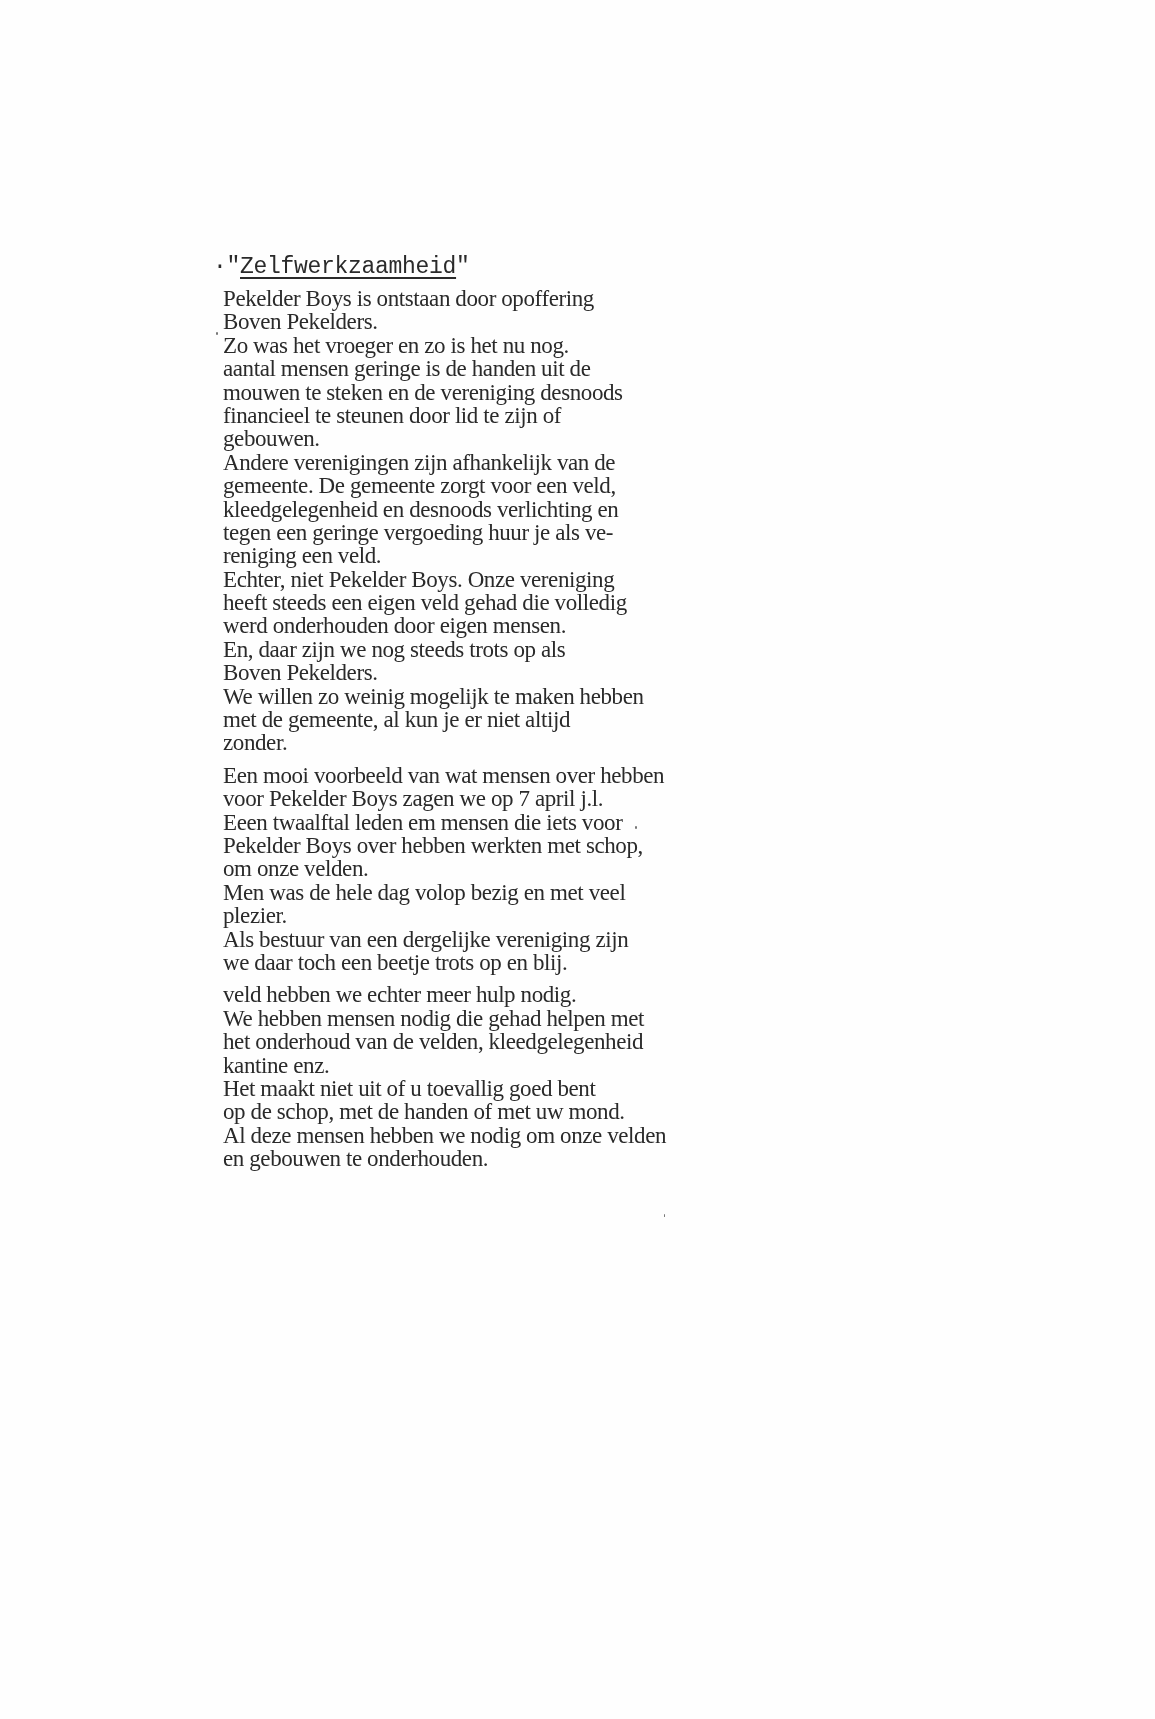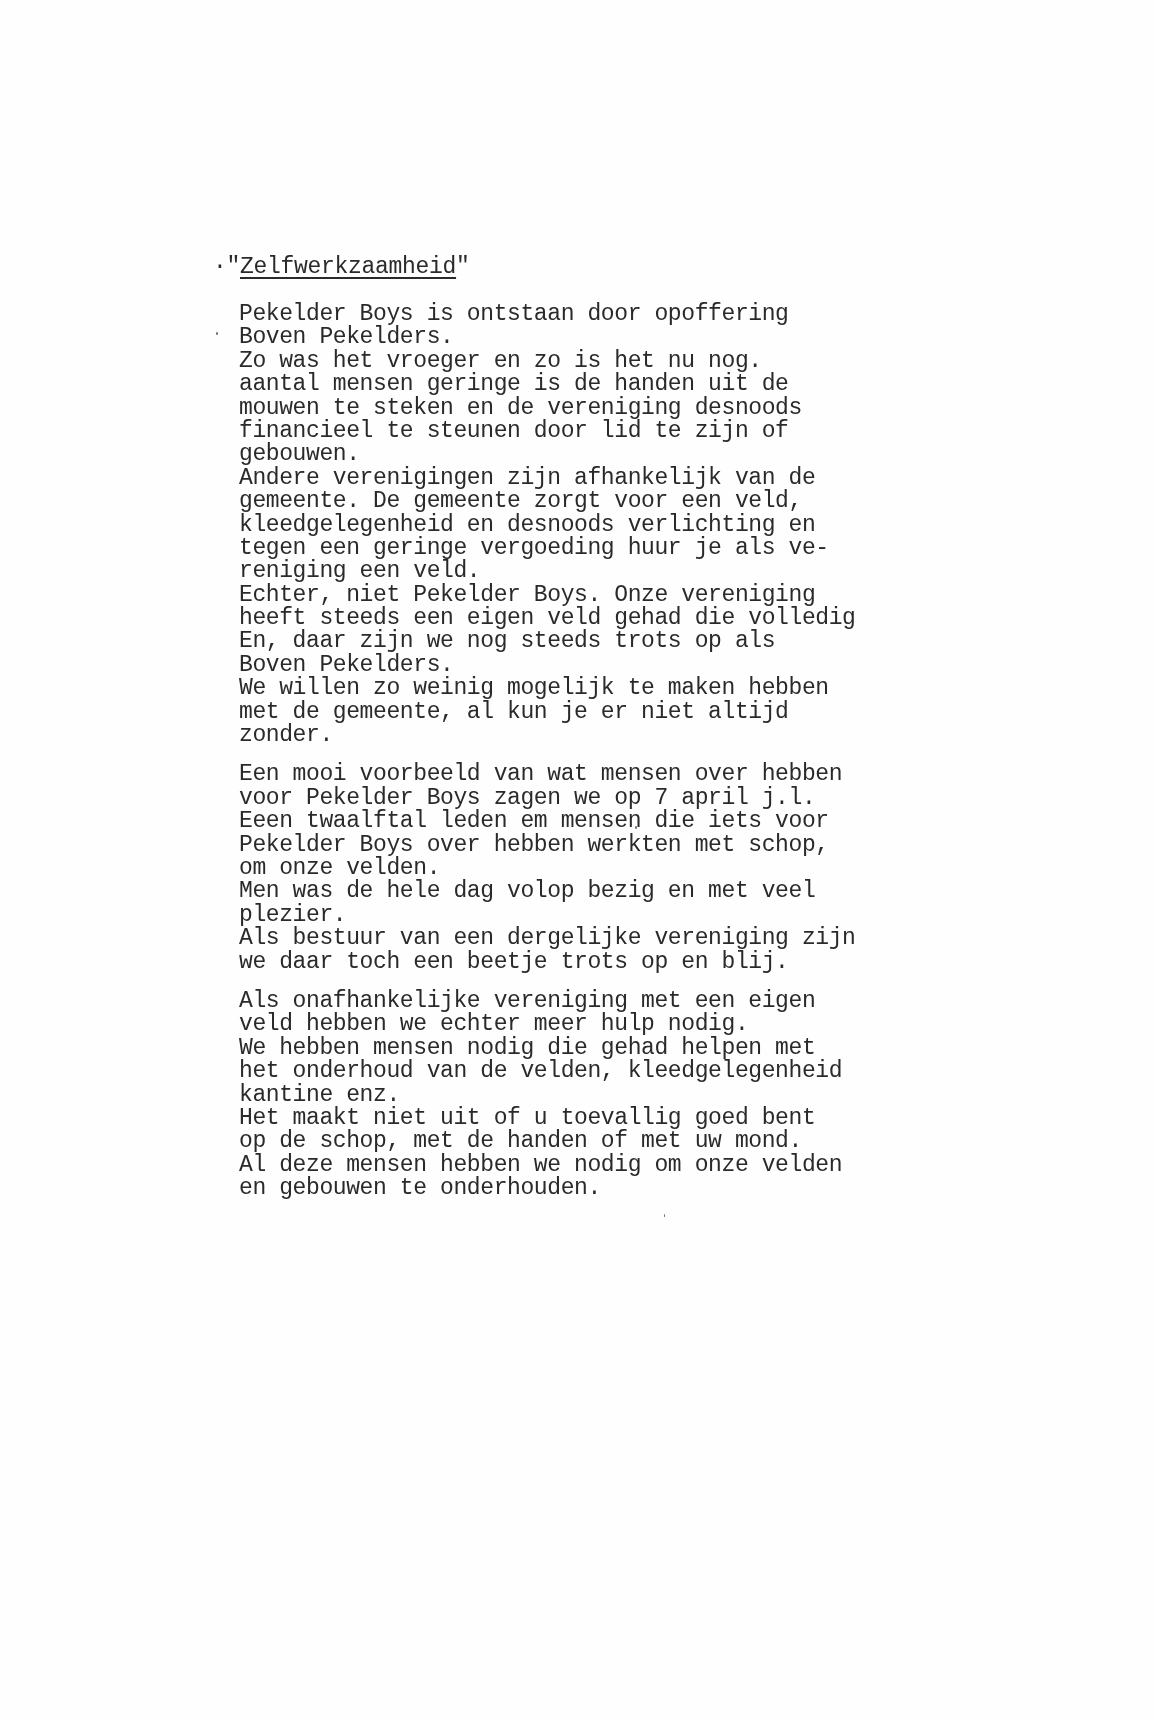--- a/index.html
+++ b/index.html
@@ -37,21 +37,22 @@
     }
     .body-text {
       position: absolute;
       left: 223px;
       top: 287px;
       font-size: 23px;
       line-height: 23.4px;
       letter-spacing: -0.4px;
     }
     .para {
-      margin: 16px;
+      margin: 0;
+      font-family: Liberation Serif, serif;
     }
     .para + .para {
       margin-top: 9px;
     }
     .line {
       display: block;
       white-space: pre;
       height: 23.4px;
     }
     .speck {
@@ -77,39 +78,39 @@
       <span class="line">mouwen te steken en de vereniging desnoods</span>
       <span class="line">financieel te steunen door lid te zijn of</span>
       <span class="line">gebouwen.</span>
       <span class="line">Andere verenigingen zijn afhankelijk van de</span>
       <span class="line">gemeente. De gemeente zorgt voor een veld,</span>
       <span class="line">kleedgelegenheid en desnoods verlichting en</span>
       <span class="line">tegen een geringe vergoeding huur je als ve-</span>
       <span class="line">reniging een veld.</span>
       <span class="line">Echter, niet Pekelder Boys. Onze vereniging</span>
       <span class="line">heeft steeds een eigen veld gehad die volledig</span>
+      <span class="line">werd onderhouden door eigen mensen.</span>
       <span class="line">En, daar zijn we nog steeds trots op als</span>
       <span class="line">Boven Pekelders.</span>
       <span class="line">We willen zo weinig mogelijk te maken hebben</span>
       <span class="line">met de gemeente, al kun je er niet altijd</span>
       <span class="line">zonder.</span>
     </div>
     <div class="para">
       <span class="line">Een mooi voorbeeld van wat mensen over hebben</span>
       <span class="line">voor Pekelder Boys zagen we op 7 april j.l.</span>
       <span class="line">Eeen twaalftal leden em mensen die iets voor</span>
       <span class="line">Pekelder Boys over hebben werkten met schop,</span>
       <span class="line">om onze velden.</span>
       <span class="line">Men was de hele dag volop bezig en met veel</span>
       <span class="line">plezier.</span>
       <span class="line">Als bestuur van een dergelijke vereniging zijn</span>
       <span class="line">we daar toch een beetje trots op en blij.</span>
     </div>
     <div class="para">
-      <span class="line">Als onafhankelijke vereniging met een eigen</span>
       <span class="line">veld hebben we echter meer hulp nodig.</span>
       <span class="line">We hebben mensen nodig die gehad helpen met</span>
       <span class="line">het onderhoud van de velden, kleedgelegenheid</span>
       <span class="line">kantine enz.</span>
       <span class="line">Het maakt niet uit of u toevallig goed bent</span>
       <span class="line">op de schop, met de handen of met uw mond.</span>
       <span class="line">Al deze mensen hebben we nodig om onze velden</span>
       <span class="line">en gebouwen te onderhouden.</span>
     </div>
   </div>

